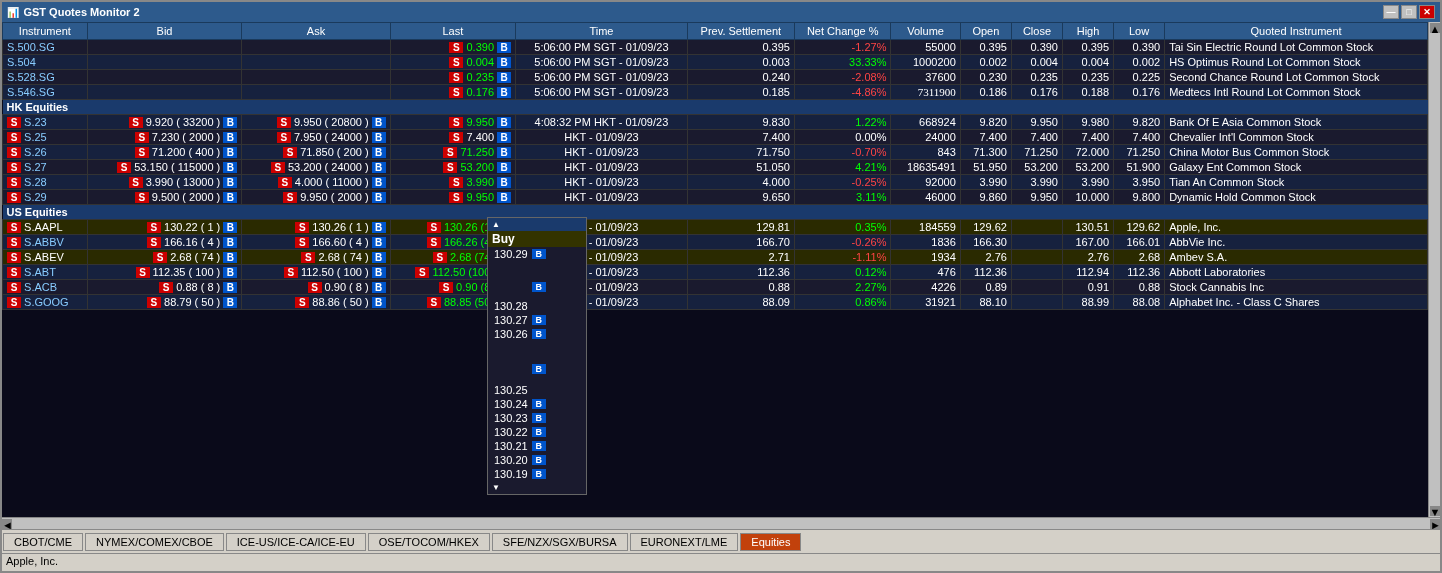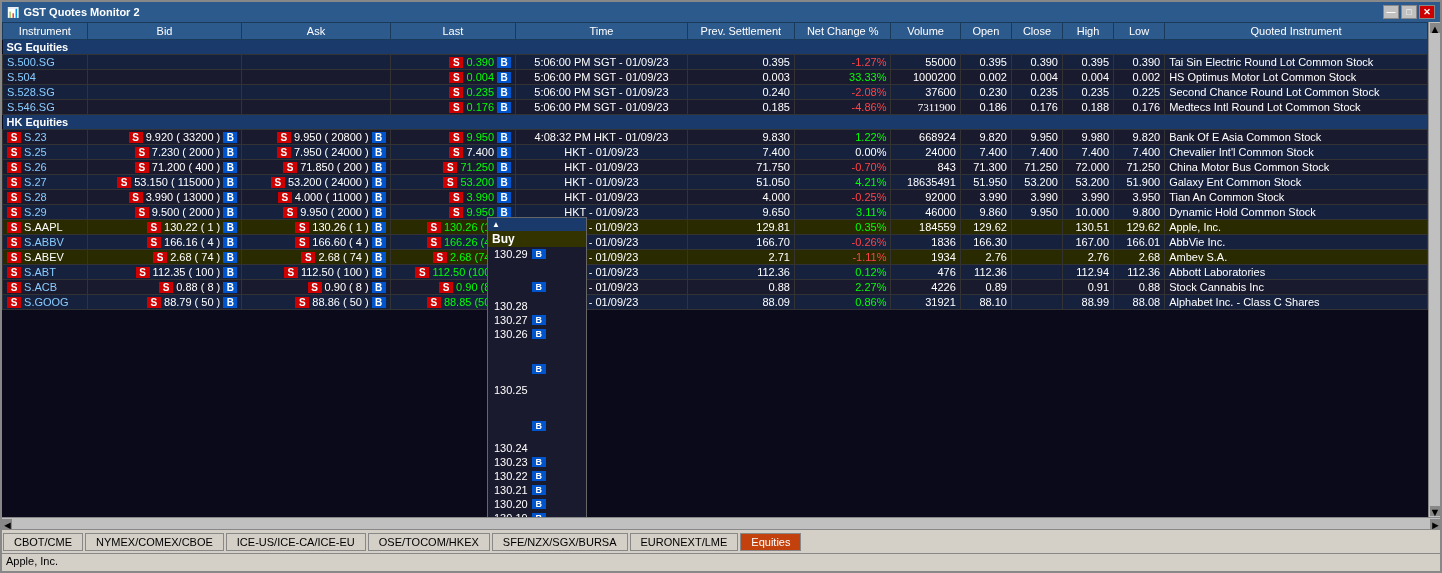--- a/index.html
+++ b/index.html
@@ -75,23 +75,20 @@
             <th class="col-header">Net Change %</th>
             <th class="col-header">Volume</th>
             <th class="col-header">Open</th>
             <th class="col-header">Close</th>
             <th class="col-header">High</th>
             <th class="col-header">Low</th>
             <th class="col-header">Quoted Instrument</th>
           </tr>
         </thead>
         <tbody id="table-body">
-            <tr class="section-row">
-    <td colspan="13">SG Equities</td>
-  </tr>
             <tr class="data-row">
     <td class="td-instrument" style="color:#88ccff;">
        <span>S.500.SG</span>
     </td>
     <td class="td-num">
        <span style="color:white;"></span> 
     </td>
     <td class="td-num">
        <span style="color:white;"></span> 
     </td>
@@ -157,21 +154,21 @@
     <td class="td-num">
       <span style="color:white;">0.004</span>
     </td>
     <td class="td-num">
       <span style="color:white;">0.004</span>
     </td>
     <td class="td-num">
       <span style="color:white;">0.002</span>
     </td>
     <td class="td-quoted">
-      <span style="color:white;">HS Optimus Motor Lot Common Stock</span>
+      <span style="color:white;">HS Optimus Round Lot Common Stock</span>
     </td>
   </tr>
             <tr class="data-row">
     <td class="td-instrument" style="color:#88ccff;">
        <span>S.528.SG</span>
     </td>
     <td class="td-num">
        <span style="color:white;"></span> 
     </td>
     <td class="td-num">
@@ -490,20 +487,23 @@
     </td>
     <td class="td-num">
       <span style="color:white;">10.000</span>
     </td>
     <td class="td-num">
       <span style="color:white;">9.800</span>
     </td>
     <td class="td-quoted">
       <span style="color:white;">Dynamic Hold Common Stock</span>
     </td>
+  </tr>
+            <tr class="section-row">
+    <td colspan="13">US Equities</td>
   </tr>
             <tr class="data-row">
     <td class="td-instrument" style="background:#2a2a00!important;">
       <button class="btn-s">S</button> <span>S.AAPL</span>
     </td>
     <td class="td-num" style="background:#2a2a00!important;">
       <button class="btn-s">S</button> <span style="color:white;">130.22 ( 1 )</span> <button class="btn-b">B</button>
     </td>
     <td class="td-num" style="background:#2a2a00!important;">
       <button class="btn-s">S</button> <span style="color:white;">130.26 ( 1 )</span> <button class="btn-b">B</button>
@@ -776,21 +776,21 @@
   </div>
           <div class="dropdown-item">
     <span style="color:white;">130.26</span>
     <button class="btn-b" style="font-size:9px;padding:0 2px;">B</button>
   </div>
           <div class="dropdown-item">
     <span style="color:white;margin-top:42px;">130.25</span>
     <button class="btn-b" style="font-size:9px;padding:0 2px;">B</button>
   </div>
           <div class="dropdown-item">
-    <span style="color:white;margin-top:44px;">130.24</span>
+    <span style="color:white;">130.24</span>
     <button class="btn-b" style="font-size:9px;padding:0 2px;">B</button>
   </div>
           <div class="dropdown-item">
     <span style="color:white;">130.23</span>
     <button class="btn-b" style="font-size:9px;padding:0 2px;">B</button>
   </div>
           <div class="dropdown-item">
     <span style="color:white;">130.22</span>
     <button class="btn-b" style="font-size:9px;padding:0 2px;">B</button>
   </div>

